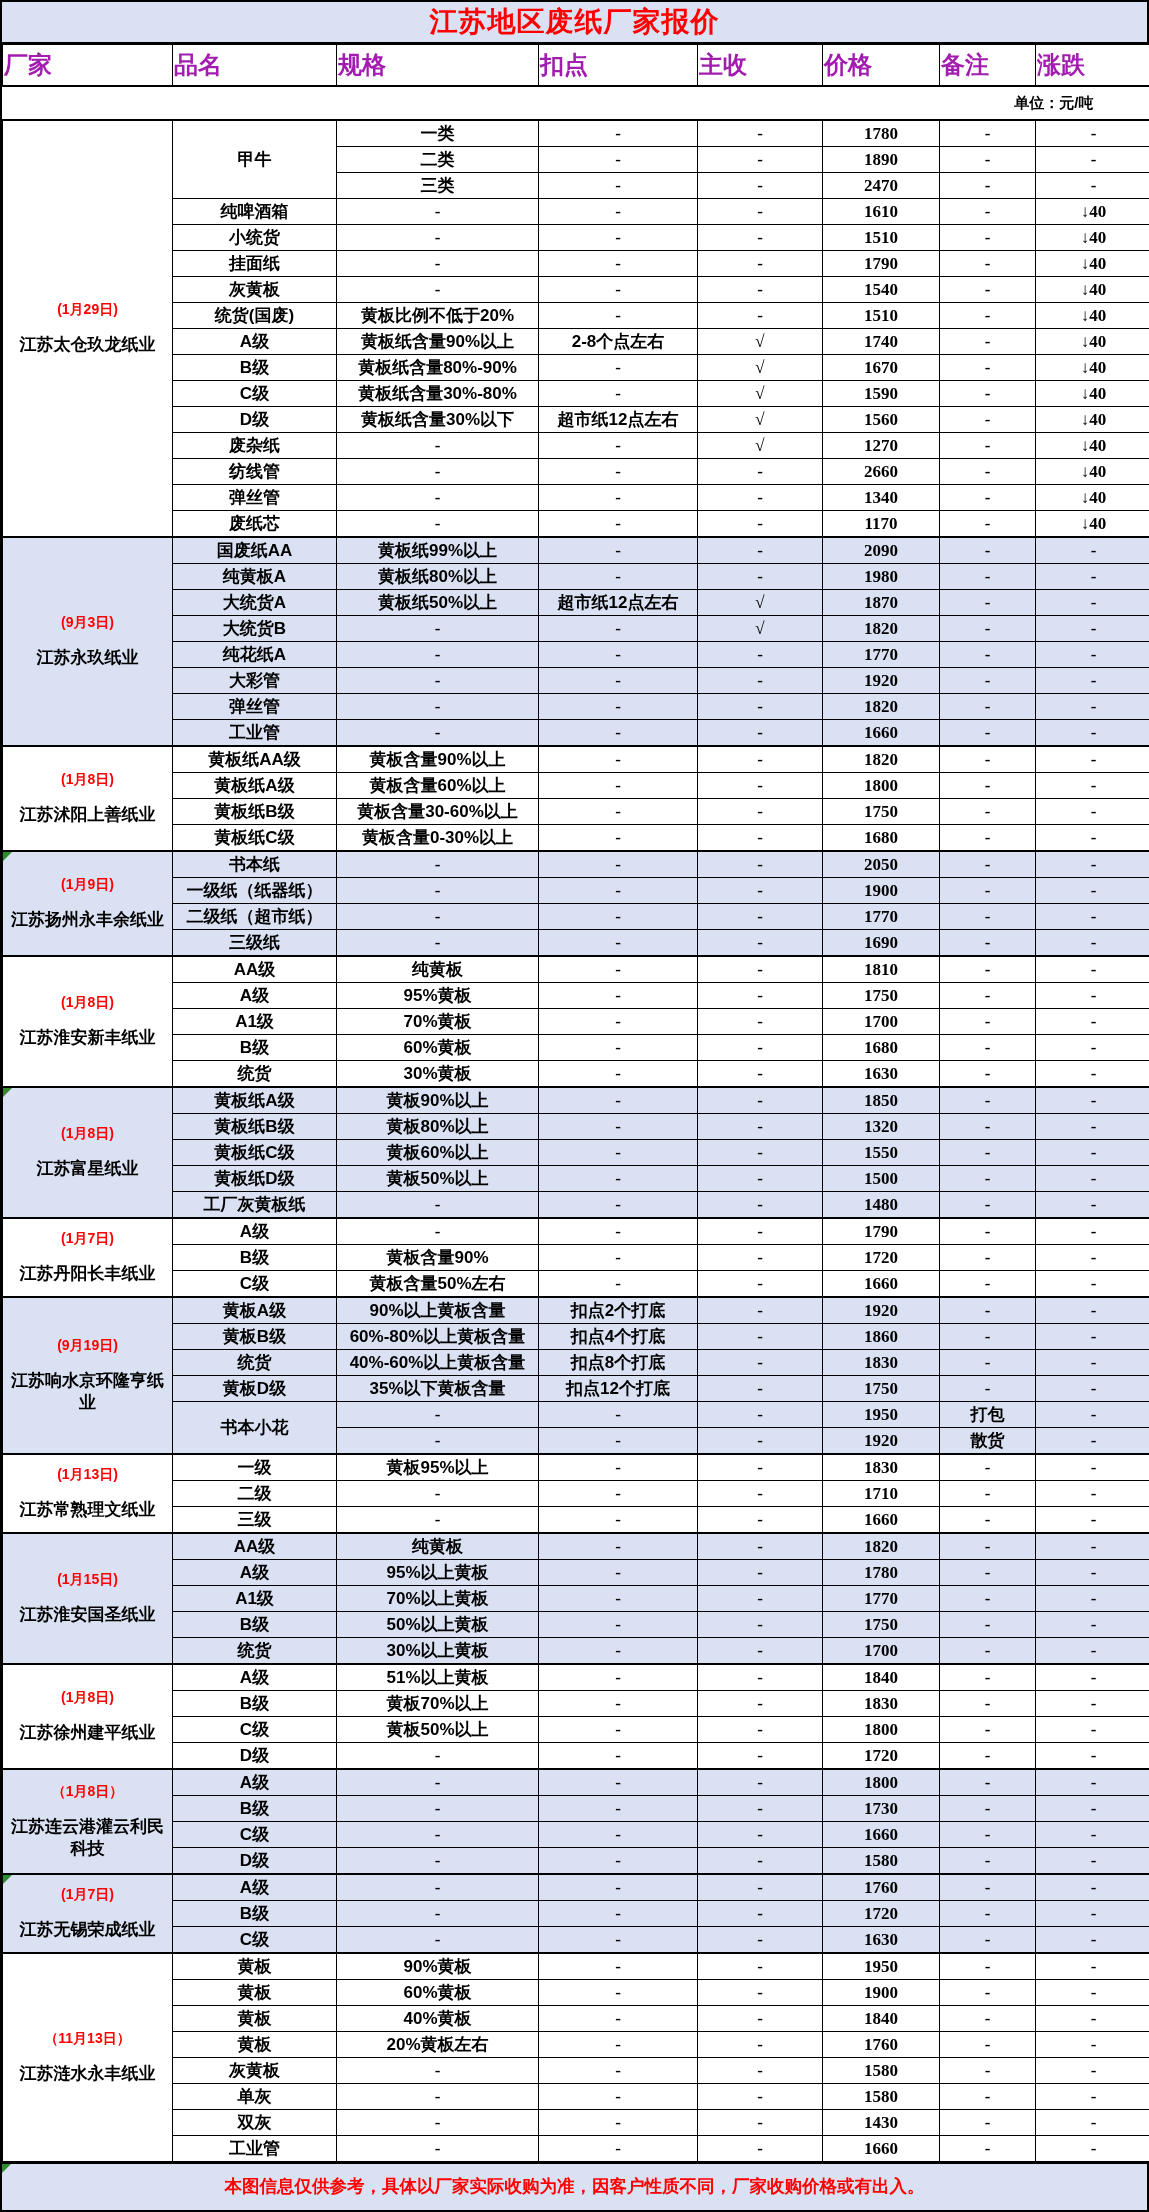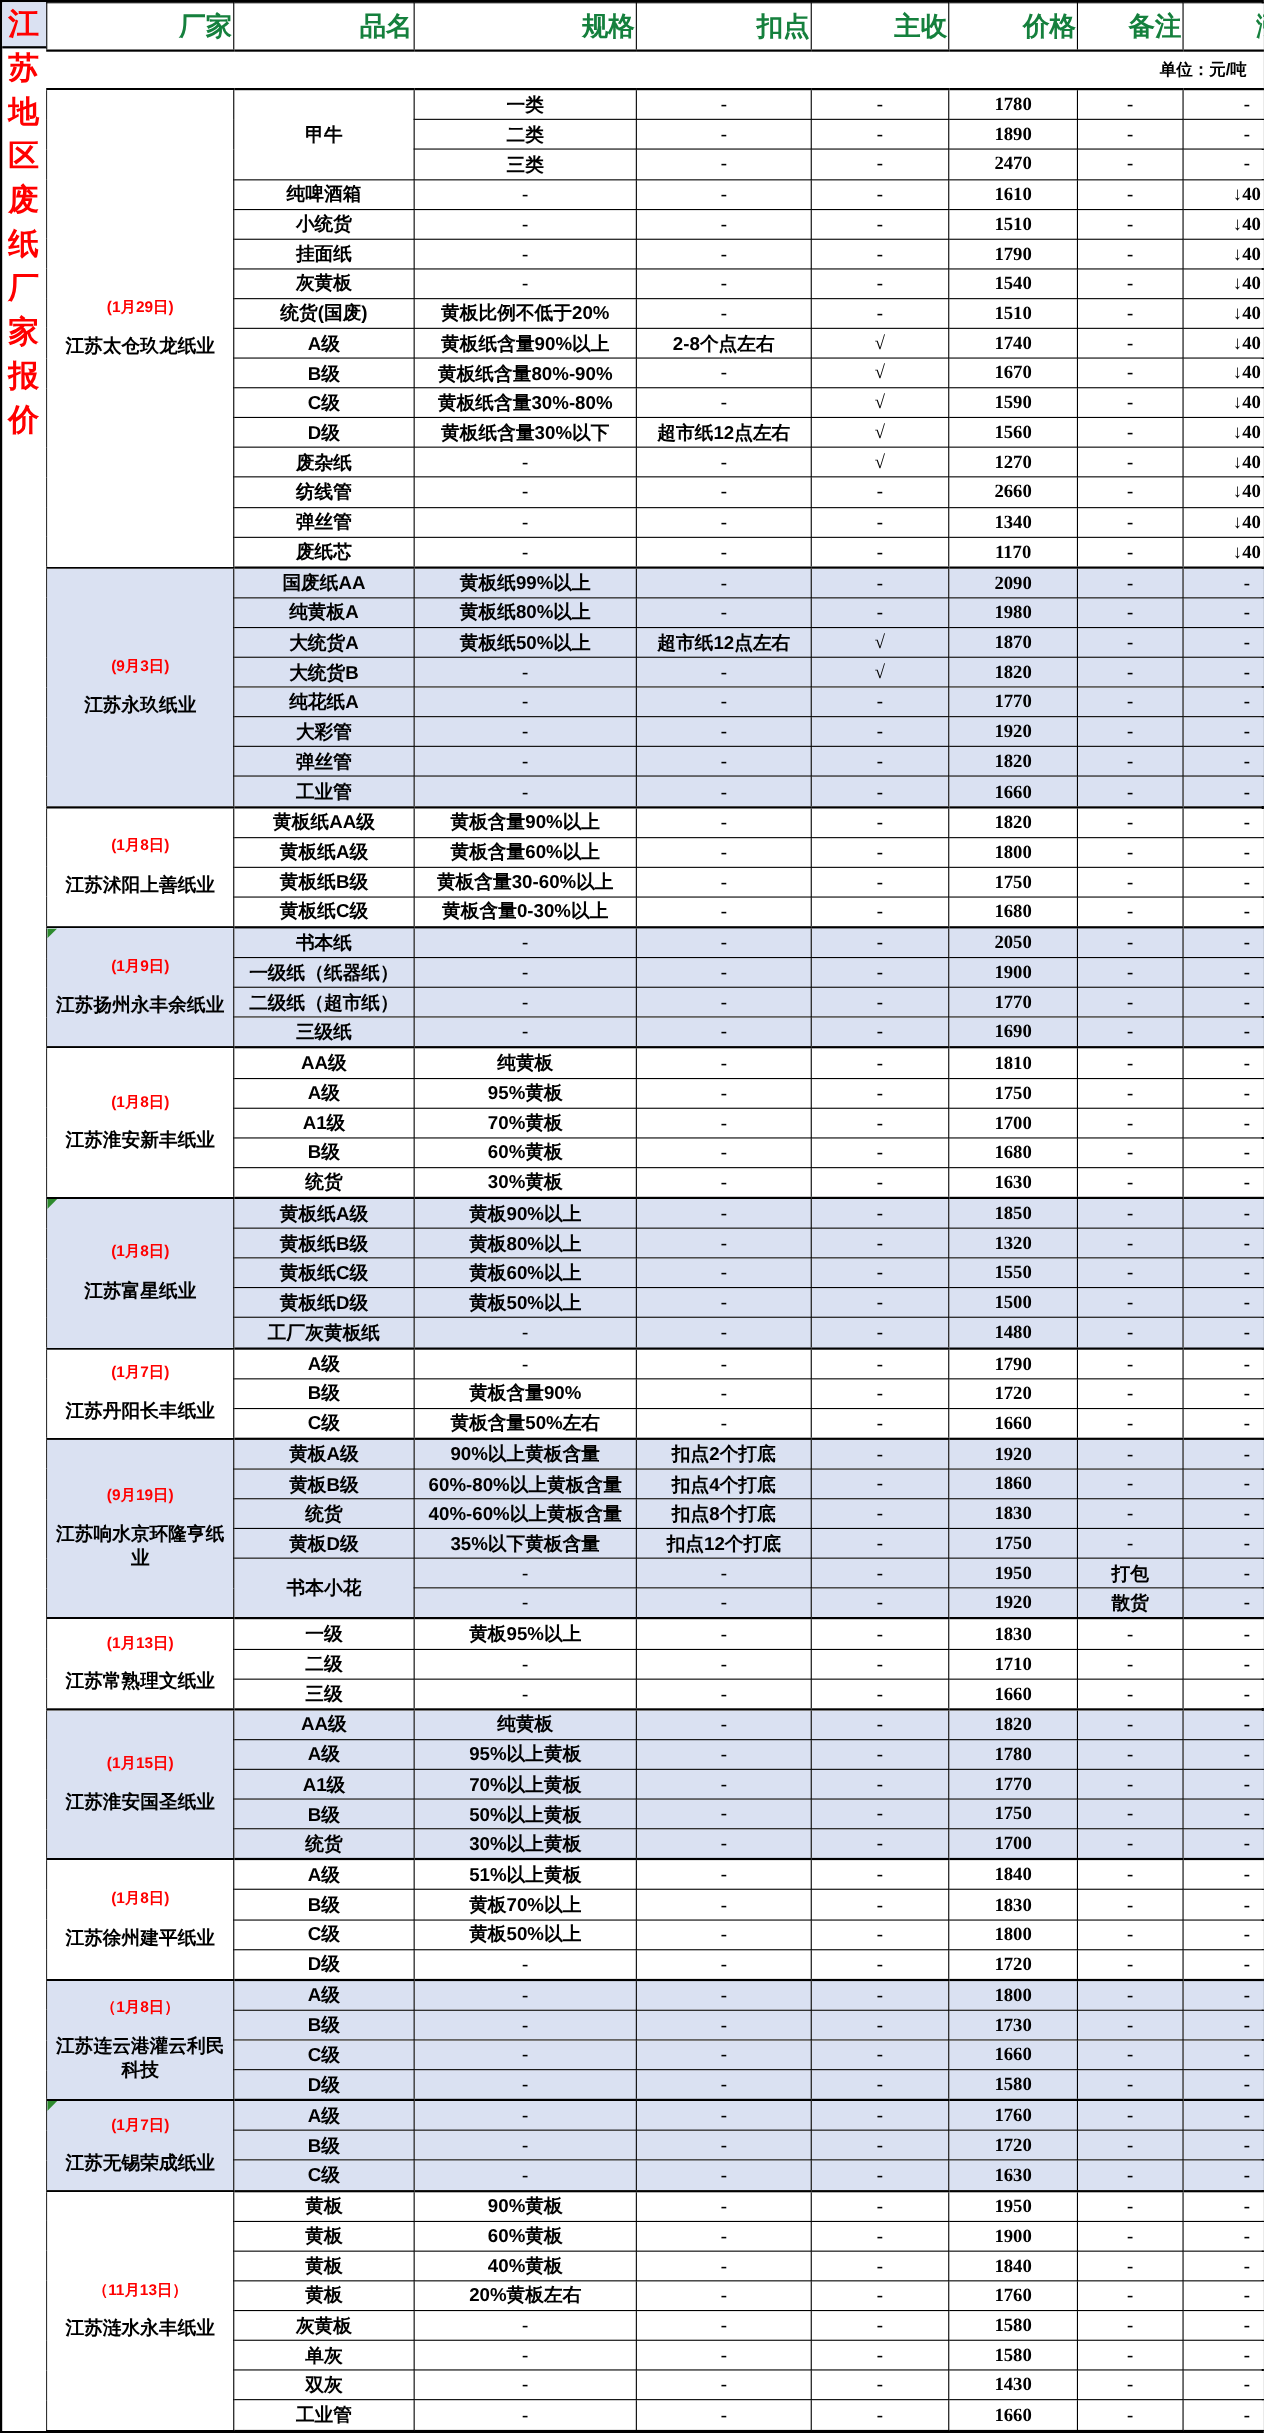--- a/index.html
+++ b/index.html
@@ -1,32 +1,32 @@
 <!DOCTYPE html>
 <html><head>
 <meta charset="utf-8">
 <style>
   html,body{margin:0;padding:0;background:#ffffff;}
   .sheet{
     width:1149px;height:2212px;box-sizing:border-box;
-    border:2px solid #000;display:flex;flex-direction:row;
+    border:2px solid #000;display:flex;flex-direction:column;
     font-family:"Liberation Sans",sans-serif;background:#fff;
   }
   .title-bar{
     height:40px;flex:0 0 40px;background:#dae1f2;border-bottom:2px solid #000;
     color:#ff0000;font-weight:bold;font-size:28px;line-height:40px;text-align:center;
     letter-spacing:1px;
   }
   table{border-collapse:collapse;table-layout:fixed;width:1149px;flex:0 0 auto;}
   col.c-factory{width:170px}col.c-name{width:164px}col.c-spec{width:202px}
   col.c-deduct{width:159px}col.c-main{width:125px}col.c-price{width:117px}
   col.c-note{width:96px}col.c-change{width:116px}
   th{
     height:38px;border:1px solid #000;border-bottom:2px solid #000;
-    font-size:24px;font-weight:bold;color:#15803d;background:#fff;text-align:right;
+    font-size:24px;font-weight:bold;color:#a21caf;background:#fff;text-align:left;
     font-family:"Liberation Sans",sans-serif;
   }
   tr.unit-row td{
     height:30px;border:none;text-align:right;padding-right:58px;
     font-size:15px;font-weight:bold;background:#fff;
   }
   tr.data-row{height:26px;}
   tr.data-row td{
     border:1px solid #000;text-align:center;vertical-align:middle;
     font-size:17px;font-weight:bold;color:#000;background:#fff;

